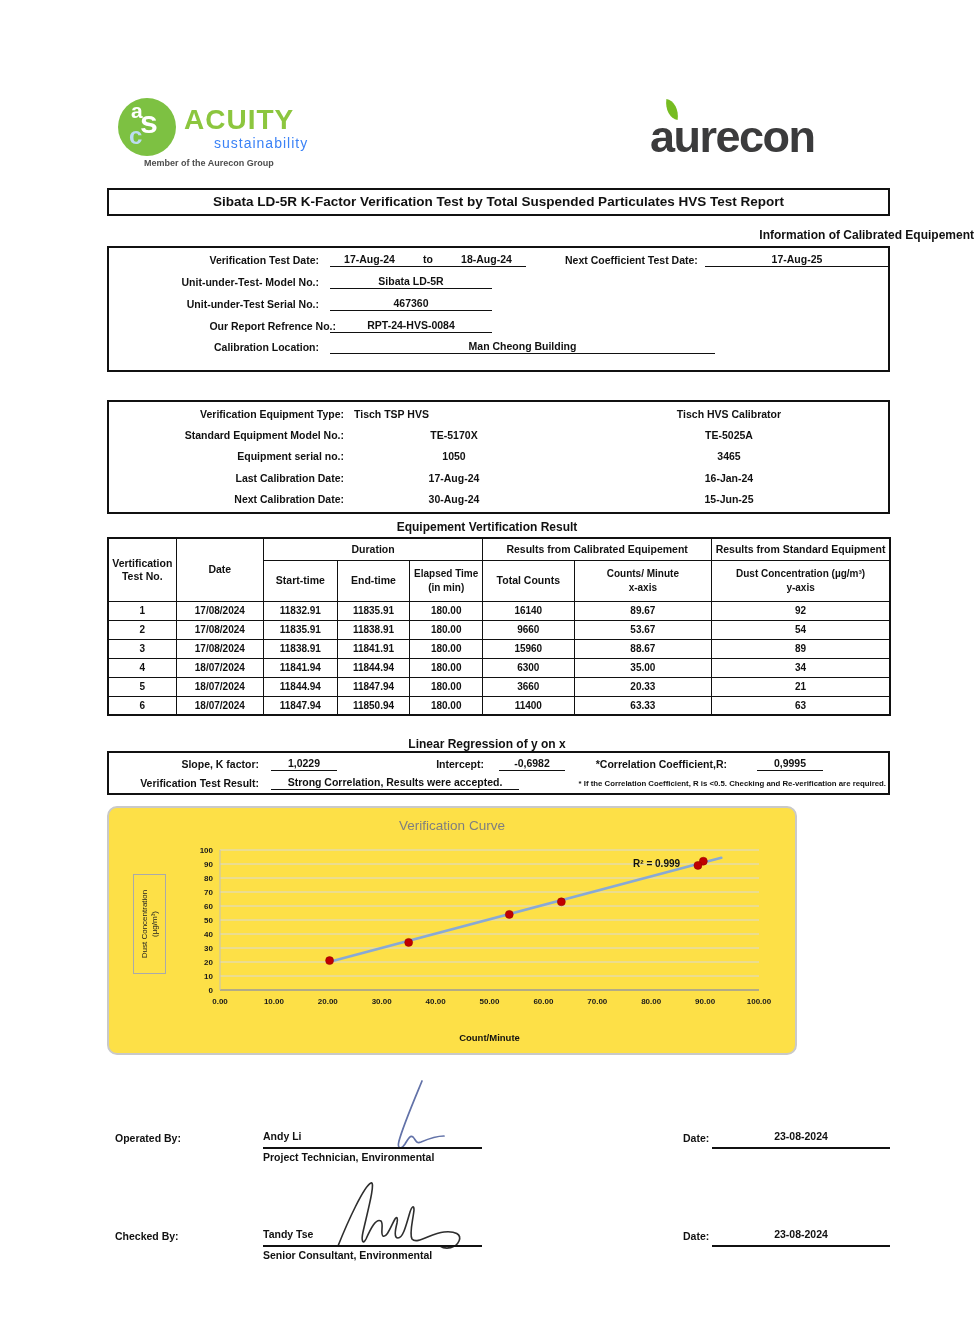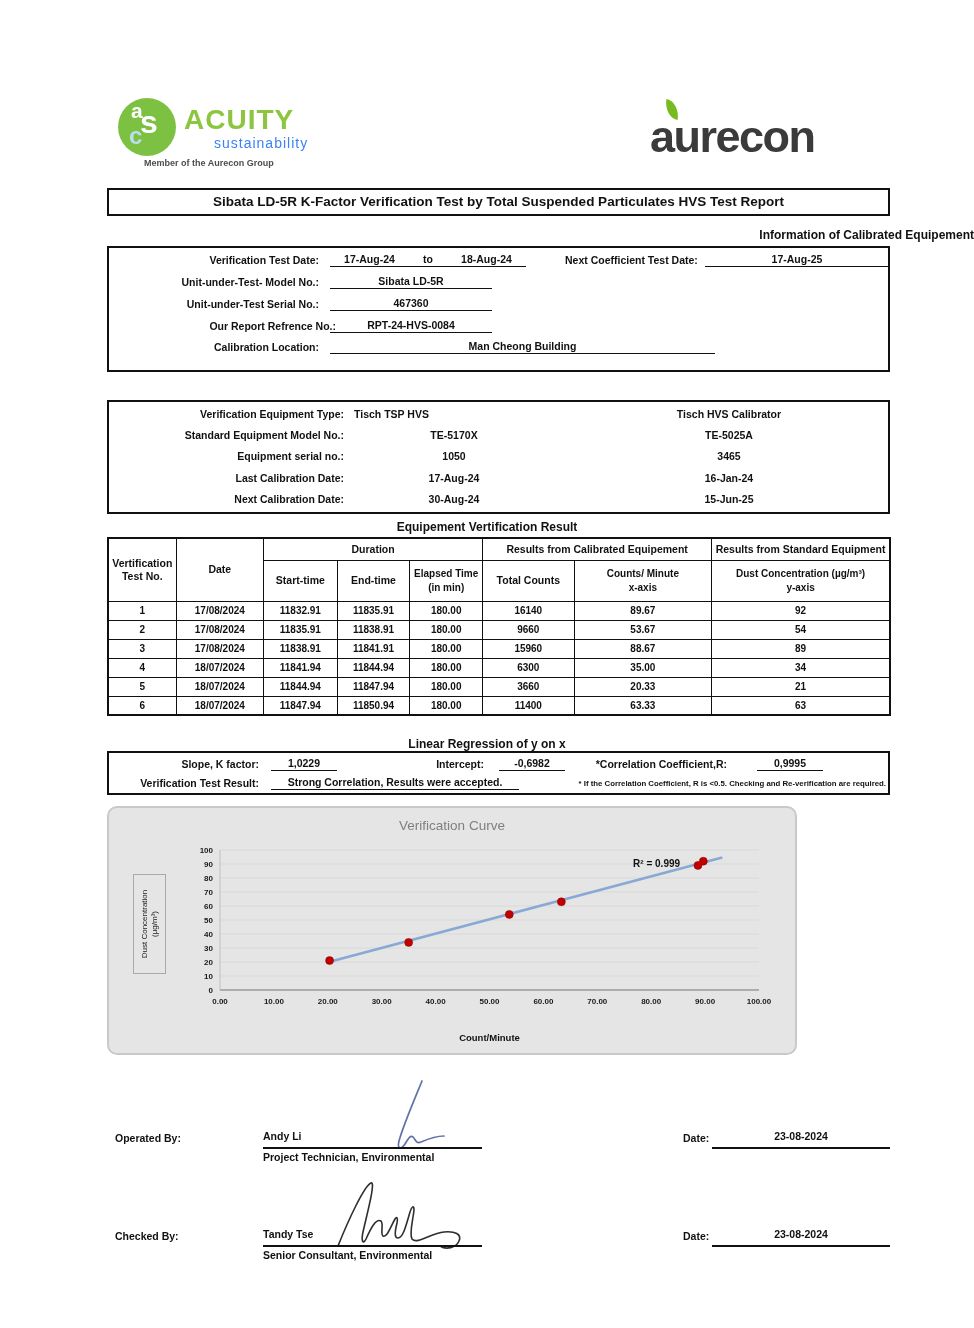--- a/index.html
+++ b/index.html
@@ -50,21 +50,21 @@
   #table3 { left:107px; top:537px; width:784px; border-collapse:collapse; table-layout:fixed; }
   #table3 th, #table3 td { border:1.5px solid #111; font-weight:700; text-align:center;
     vertical-align:middle; padding:1px 1px; }
   #table3 { border:2.5px solid #111; }
   #table3 th { font-size:10.5px; line-height:1.25; }
   #table3 td { font-size:10px; height:19px; }
   #table3 .sub { font-size:10px; }
 
   
   #chart { left:107px; top:806px; width:690px; height:249px; border:2px solid #c9c9c9;
-    border-radius:10px; background:#e5e5e5; }
+    border-radius:10px; background:#fde047; }
   #chart-title { position:absolute; left:0; top:10px; width:100%; text-align:center;
     color:#7f7f7f; font-size:13.5px; }
   #chart-xlabel { position:absolute; left:111px; top:224px; width:539px; text-align:center;
     font-weight:700; font-size:9.5px; color:#111; }
   #chart-ylabel-box { position:absolute; left:24px; top:66px; width:33px; height:100px;
     border:1px solid #aaa; }
   #chart-ylabel { position:absolute; left:50%; top:50%; width:100px;
     transform:translate(-50%,-50%) rotate(-90deg); text-align:center;
     font-size:8px; line-height:1.3; color:#222; white-space:pre-line; }
 

